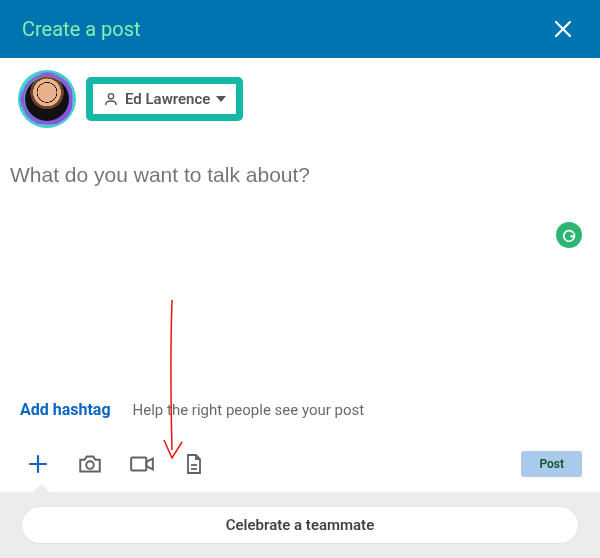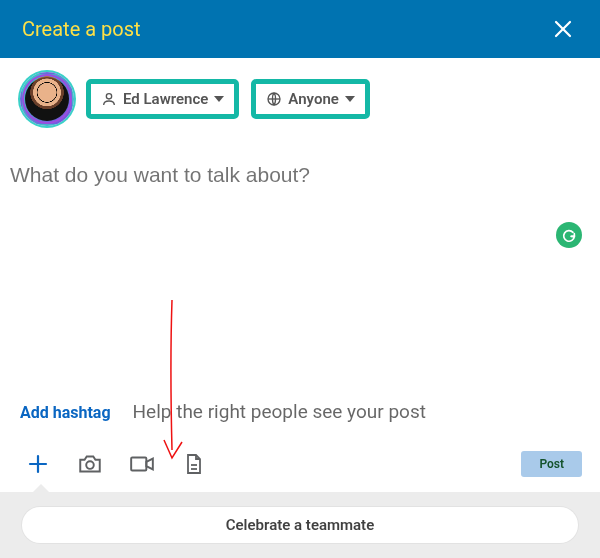--- a/index.html
+++ b/index.html
@@ -7,21 +7,21 @@
     padding: 0;
     width: 600px;
     height: 558px;
     font-family: -apple-system, BlinkMacSystemFont, "Segoe UI", Roboto, Helvetica, Arial, sans-serif;
     background: #fff;
     overflow: hidden;
     position: relative;
   }
   .header {
     background: #0073b1;
-    color: #fde047;
+    color: #86efac;
     height: 58px;
     display: flex;
     align-items: center;
     justify-content: space-between;
     padding: 0 20px 0 22px;
   }
   .header-title {
     font-size: 20px;
     font-weight: 400;
   }
@@ -53,21 +53,21 @@
     overflow: hidden;
   }
   .avatar::after{
     content:"";
     position:absolute;
     inset:3px;
     border-radius:50%;
     background: radial-gradient(circle at 50% 35%, #e9b28a 0 26%, #000 27% 28%, #e9b28a 29% 38%, #6b3f2a 39% 46%, #111 47% 60%);
   }
   .pill {
-    border: 5px solid #14b8a6;
+    border: 7px solid #14b8a6;
     border-radius: 5px;
     height: 30px;
     display: flex;
     align-items: center;
     padding: 0 10px;
     gap: 6px;
     color: #555;
     font-size: 15px;
     font-weight: 600;
     cursor: pointer;
@@ -119,21 +119,21 @@
     gap: 22px;
     font-size: 16px;
   }
   .add-hashtag {
     color: #0a66c2;
     font-weight: 700;
     cursor: pointer;
   }
   .hashtag-help {
     color: rgba(0,0,0,.6);
-    font-size: 19px;
+    font-size: 15px;
   }
 
   .toolbar {
     position: absolute;
     left: 0;
     right: 0;
     top: 440px;
     height: 48px;
     display: flex;
     align-items: center;
@@ -223,30 +223,20 @@
 
   <div class="pill">
     <svg width="16" height="16" viewBox="0 0 24 24" stroke-width="2">
       <circle cx="12" cy="8" r="4"></circle>
         <path d="M4 21c0-4 4-6 8-6s8 2 8 6"></path>
     </svg>
     <span>Ed Lawrence</span>
     <span class="caret"></span>
   </div>
 
-  <div class="pill">
-    <svg width="16" height="16" viewBox="0 0 24 24" stroke-width="2">
-      <circle cx="12" cy="12" r="9"></circle>
-        <path d="M3 12h18"></path>
-        <path d="M12 3c3 3 3 15 0 18"></path>
-        <path d="M12 3c-3 3-3 15 0 18"></path>
-    </svg>
-    <span>Anyone</span>
-    <span class="caret"></span>
-  </div>
 </div>
 
 <div class="compose">
   <input class="compose-input" type="text" autofocus="" placeholder="What do you want to talk about?" style="">
 </div>
 
 <div class="grammarly">
   <svg width="16" height="16" viewBox="0 0 24 24" stroke-width="2.5" stroke-linecap="round">
     <path d="M18 8a8 8 0 1 0 2 6h-5"></path>
       <path d="M20 10v4h-4"></path>

